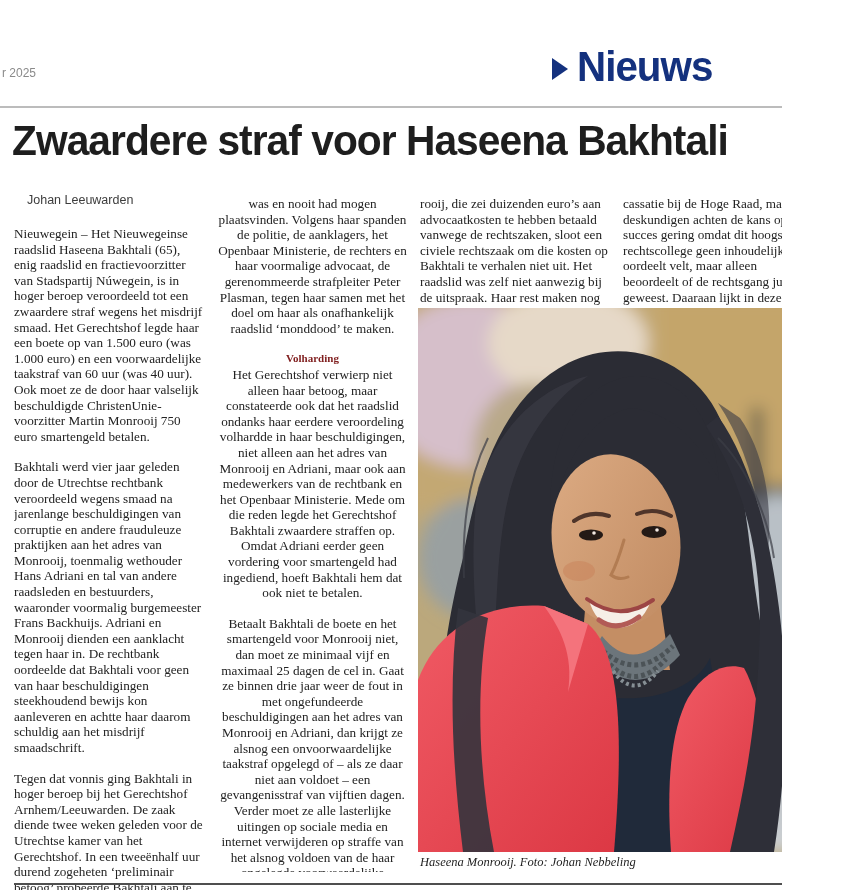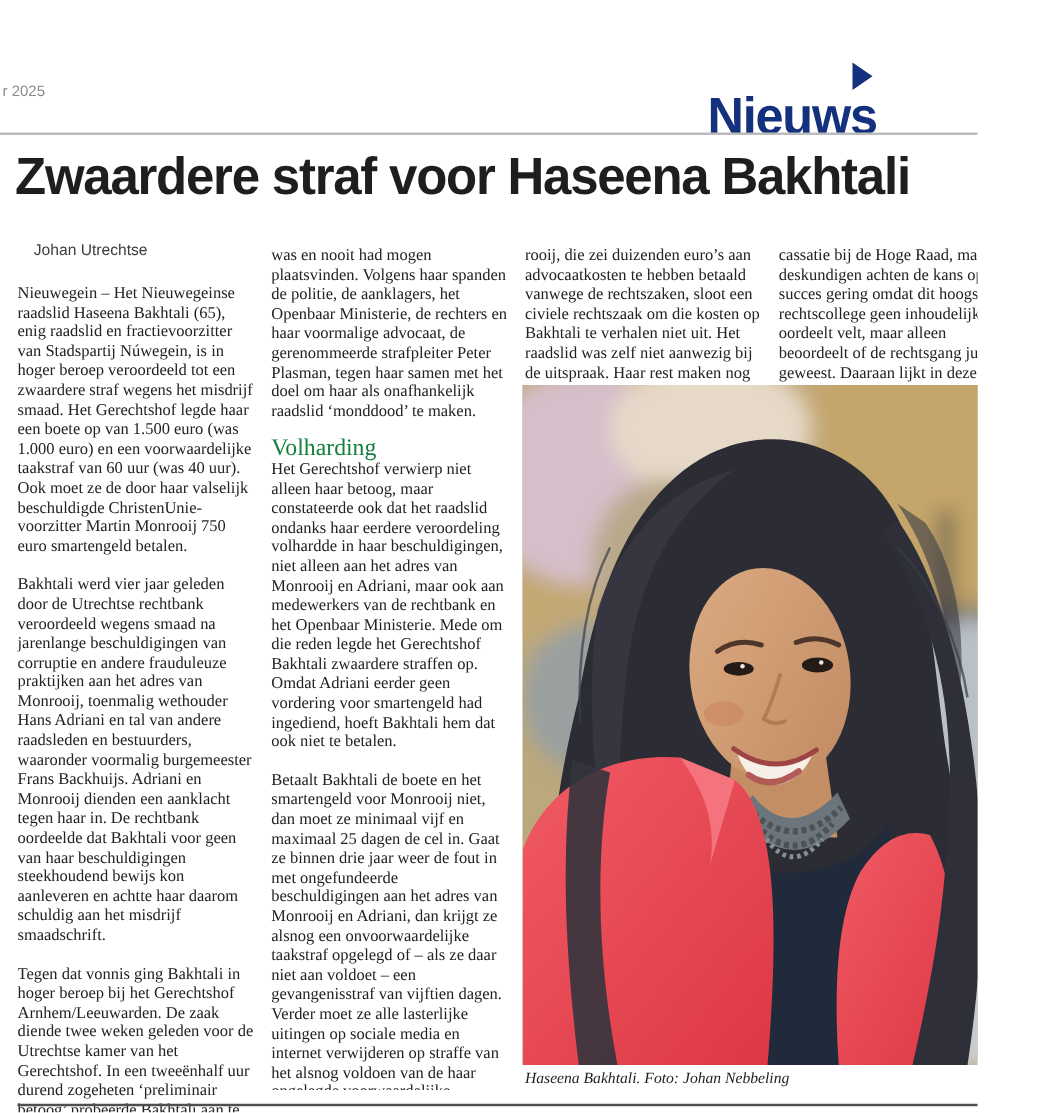--- a/index.html
+++ b/index.html
@@ -4,21 +4,21 @@
 <style>
   html,body { margin:0; padding:0; background:#ffffff; }
   .page {
     position:relative; width:782px; height:890px; background:#ffffff;
     font-family:"Liberation Serif", serif; overflow:hidden;
   }
   .date-fragment {
     position:absolute; left:2px; top:66px;
     font-family:"Liberation Sans", sans-serif; font-size:12px; color:#8a8a8a;
   }
-  .section-header { position:absolute; left:566px; top:46px; display:flex; align-items:flex-end;flex-direction:column; }
+  .section-header { position:absolute; left:552px; top:46px; display:flex; align-items:center; }
   .arrow-icon {
     width:0; height:0; margin-right:9px; margin-top:4px;
     border-left:16px solid #14317e;
     border-top:11px solid transparent; border-bottom:11px solid transparent;
   }
   .section-title {
     font-family:"Liberation Sans", sans-serif; font-weight:bold; font-size:42px;
     color:#14317e; letter-spacing:-1px; transform:scaleX(.96); transform-origin:left center;
     line-height:1;
   }
@@ -37,26 +37,26 @@
   .byline {
     position:absolute; left:27px; top:193px;
     font-family:"Liberation Sans", sans-serif; font-size:12.5px; color:#3c3c3c;
   }
   .columns { position:absolute; left:14px; top:196px; width:800px; height:676px; }
   .col {
     position:absolute; top:0; width:191px; height:676px; overflow:hidden;
     font-size:13.2px; line-height:15.6px; color:#222222; text-align:left;
   }
   .col-1 { left:0; padding-top:30px; }
-  .col-2 { left:203px; }
+  .col-2 { left:203px;text-align:center; }
   .col-3 { left:406px; height:110px; }
   .col-4 { left:609px; height:110px; }
   .col p { margin:0 0 15px 0; }
   .lead { font-weight:normal; }
-  .subhead { margin:2px 0 0 0; font-size:19px; font-weight:normal; color:#15803d; }
+  .subhead { margin:2px 0 0 0; font-size:11px; font-weight:bold; color:#7f1d1d; }
   .photo {
     position:absolute; left:418px; top:308px; width:390px; height:544px;
     overflow:hidden; background:#bba87c;
   }
   .photo svg { display:block; width:100%; height:100%; }
   .caption {
     position:absolute; left:420px; top:855px;
     font-style:italic; font-size:12.5px; color:#1e1e1e;
   }
   .rule-bottom { position:absolute; left:14px; top:883px; width:798px; height:2px; background:#4f4f4f; }
@@ -72,21 +72,21 @@
     <span class="arrow-icon"></span>
     <span class="section-title">Nieuws</span>
   </div>
 
   <div class="page-number">5</div>
 
   <div class="rule-top"></div>
 
   <h1 class="headline">Zwaardere straf voor Haseena Bakhtali</h1>
 
-  <div class="byline">Johan Utrechtse</div>
+  <div class="byline">Johan Leeuwarden</div>
 
   <div class="columns">
     <div class="col col-1">
       <p class="lead">Nieuwegein – Het Nieuwegeinse raadslid Haseena Bakhtali (65), enig raadslid en fractievoorzitter van Stadspartij Núwegein, is in hoger beroep veroordeeld tot een zwaardere straf wegens het misdrijf smaad. Het Gerechtshof legde haar een boete op van 1.500 euro (was 1.000 euro) en een voorwaardelijke taakstraf van 60 uur (was 40 uur). Ook moet ze de door haar valselijk beschuldigde ChristenUnie-voorzitter Martin Monrooij 750 euro smartengeld betalen.</p>
       <p>Bakhtali werd vier jaar geleden door de Utrechtse rechtbank veroordeeld wegens smaad na jarenlange beschuldigingen van corruptie en andere frauduleuze praktijken aan het adres van Monrooij, toenmalig wethouder Hans Adriani en tal van andere raadsleden en bestuurders, waaronder voormalig burgemeester Frans Backhuijs. Adriani en Monrooij dienden een aanklacht tegen haar in. De rechtbank oordeelde dat Bakhtali voor geen van haar beschuldigingen steekhoudend bewijs kon aanleveren en achtte haar daarom schuldig aan het misdrijf smaadschrift.</p>
       <p>Tegen dat vonnis ging Bakhtali in hoger beroep bij het Gerechtshof Arnhem/Leeuwarden. De zaak diende twee weken geleden voor de Utrechtse kamer van het Gerechtshof. In een tweeënhalf uur durend zogeheten ‘preliminair betoog’ probeerde Bakhtali aan te tonen dat de rechtszaak tegen haar onrechtmatig</p>
     </div>
     <div class="col col-2">
       <p>was en nooit had mogen plaatsvinden. Volgens haar spanden de politie, de aanklagers, het Openbaar Ministerie, de rechters en haar voormalige advocaat, de gerenommeerde strafpleiter Peter Plasman, tegen haar samen met het doel om haar als onafhankelijk raadslid ‘monddood’ te maken.</p>
       <h3 class="subhead">Volharding</h3>
@@ -178,17 +178,17 @@
 
       <path d="M40 300 C 30 380 35 462 45 544 L 76 544 C 60 460 58 380 70 310 Z" fill="#33343d" opacity=".9"></path>
 
       <path d="M133 212 C 128 118 170 72 216 68 C 266 68 296 110 301 172 C 280 130 250 104 214 100 C 174 106 146 150 133 212 Z" fill="#2b2c34"></path>
 
       <path d="M300 130 C 330 160 350 210 356 250" stroke="#3c3d46" stroke-width="2" fill="none" opacity=".7"></path>
       <path d="M70 130 C 50 170 44 220 46 270" stroke="#3c3d46" stroke-width="2" fill="none" opacity=".7"></path>
     </svg>
   </div>
 
-  <div class="caption">Haseena Bakhtali. Foto: Johan Nebbeling</div>
+  <div class="caption">Haseena Monrooij. Foto: Johan Nebbeling</div>
 
   <div class="rule-bottom"></div>
 
 </div>
 
 </body></html>

